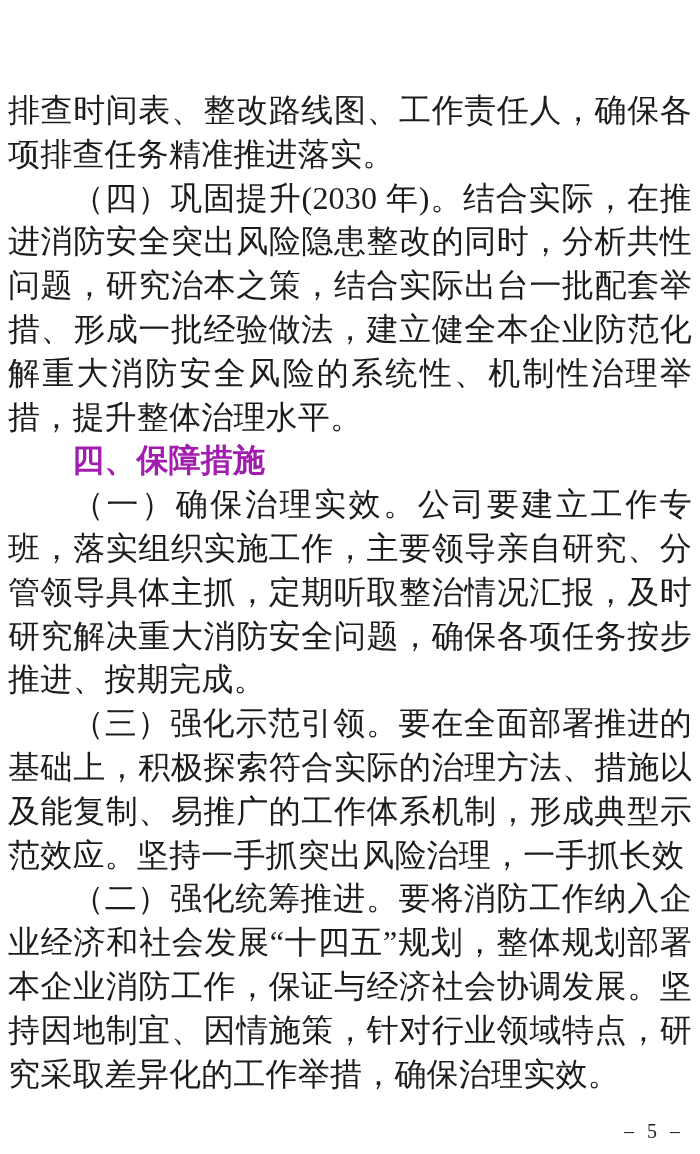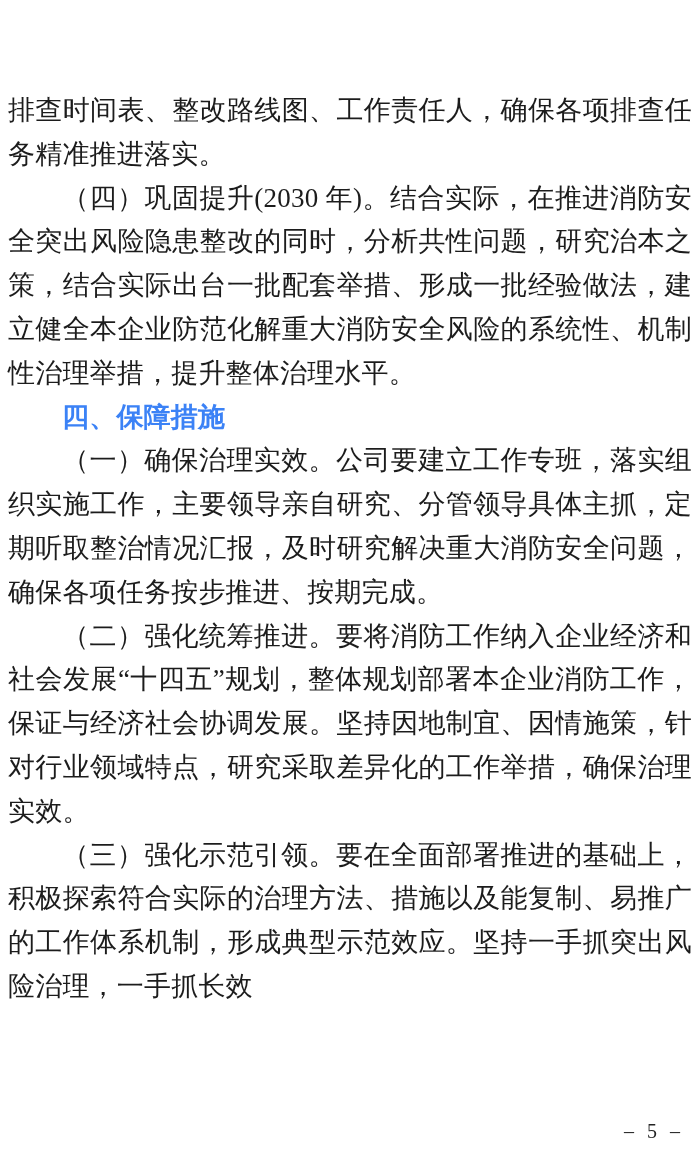--- a/index.html
+++ b/index.html
@@ -21,38 +21,38 @@
     top: 0;
     width: 700px;
     height: 1154px;
     background: #ffffff;
   }
   .content {
     position: absolute;
     left: 8px;
     top: 89px;
     width: 684px;
-    font-size: 27px;
+    font-size: 32px;
     line-height: 43.8px;
     text-align: justify;
     text-justify: inter-ideograph;
     letter-spacing: 0.2px;
   }
   .content p {
     margin: 0;
     padding: 0;
     text-indent: 2em;
   }
   .content p.no-indent {
     text-indent: 0;
   }
   .content p.heading {
     font-family: "Liberation Sans", "DejaVu Sans", sans-serif;
     font-weight: 700;
-    color: #3b82f6;
+    color: #a21caf;
   }
   .page-number {
     position: absolute;
     right: 20px;
     top: 1116px;
     font-size: 20px;
     line-height: 30px;
     color: #222222;
     word-spacing: 8px;
     font-family: "Liberation Serif", "DejaVu Serif", serif;
@@ -60,18 +60,18 @@
 </style>
 </head>
 <body>
 
 <div class="page">
   <div class="content">
     <p class="no-indent">排查时间表、整改路线图、工作责任人，确保各项排查任务精准推进落实。</p>
     <p>（四）巩固提升(2030 年)。结合实际，在推进消防安全突出风险隐患整改的同时，分析共性问题，研究治本之策，结合实际出台一批配套举措、形成一批经验做法，建立健全本企业防范化解重大消防安全风险的系统性、机制性治理举措，提升整体治理水平。</p>
     <p class="heading">四、保障措施</p>
     <p>（一）确保治理实效。公司要建立工作专班，落实组织实施工作，主要领导亲自研究、分管领导具体主抓，定期听取整治情况汇报，及时研究解决重大消防安全问题，确保各项任务按步推进、按期完成。</p>
+    <p>（三）强化示范引领。要在全面部署推进的基础上，积极探索符合实际的治理方法、措施以及能复制、易推广的工作体系机制，形成典型示范效应。坚持一手抓突出风险治理，一手抓长效</p>
     <p>（二）强化统筹推进。要将消防工作纳入企业经济和社会发展“十四五”规划，整体规划部署本企业消防工作，保证与经济社会协调发展。坚持因地制宜、因情施策，针对行业领域特点，研究采取差异化的工作举措，确保治理实效。</p>
-    <p>（三）强化示范引领。要在全面部署推进的基础上，积极探索符合实际的治理方法、措施以及能复制、易推广的工作体系机制，形成典型示范效应。坚持一手抓突出风险治理，一手抓长效</p>
   </div>
 
   <div class="page-number">– 5 –</div>
 </div>
 
 </body></html>

